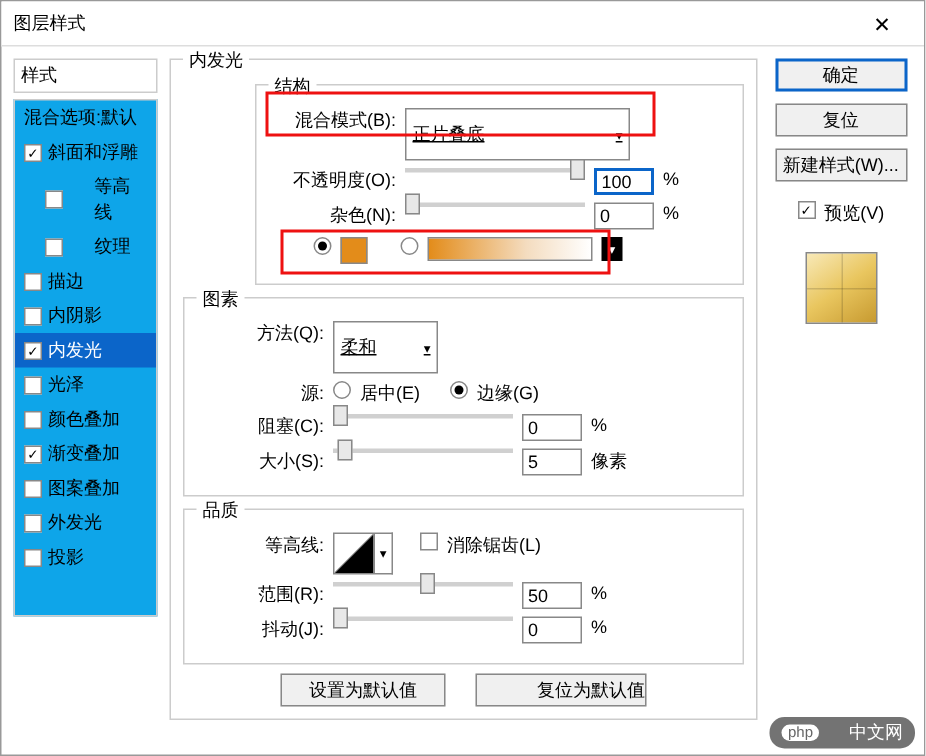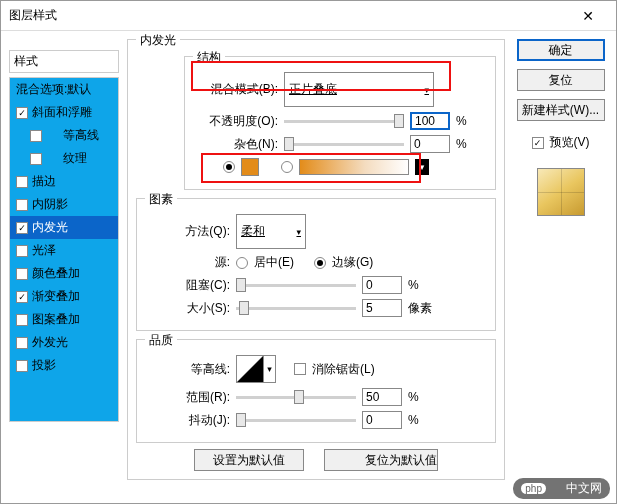--- a/index.html
+++ b/index.html
@@ -2,34 +2,34 @@
 <html><head>
   <meta charset="utf-8">
   <style>
     * { box-sizing: border-box; margin: 0; padding: 0; font-family: "Microsoft YaHei", sans-serif; font-size: 12px; }
     body { background: #f0f0f0; }
     .window { width: 617px; height: 504px; background: #fff; border: 1px solid #999; position: relative; }
     .titlebar { height: 30px; background: #fff; border-bottom: 1px solid #ddd; display: flex; align-items: center; padding: 0 8px; }
     .titlebar-title { flex: 1; font-size: 12px; }
     .close-btn { width: 40px; height: 28px; display: flex; align-items: center; justify-content: center; cursor: pointer; font-size: 14px; }
     .content { display: flex; padding: 8px; gap: 8px; }
-    .left-panel { width: 110px; margin-top: 11px; }
+    .left-panel { width: 96px; }
     .styles-label { margin-bottom: 4px; padding: 2px 4px; border: 1px solid #ccc; background: #fff; }
     .style-list { border: 1px solid #ccc; background: #0ea5e9; height: 345px; }
     .style-item { padding: 3px 6px; display: flex; align-items: center; gap: 4px; }
     .style-item.selected { background: #0b65c9; color: #fff; }
     .style-item.indent { padding-left: 20px; gap: 21px; }
     .checkbox { width: 12px; height: 12px; border: 1px solid #888; background: #fff; display: inline-flex; align-items: center; justify-content: center; font-size: 9px; color: #000; }
     .checkbox.checked::after { content: "✓"; }
     .middle-panel { flex: 1; }
     .group { border: 1px solid #ccc; padding: 8px; margin-bottom: 6px; position: relative; }
     .group-title { position: absolute; top: -8px; left: 8px; background: #fff; padding: 0 4px; }
     .subgroup { border: 1px solid #ccc; padding: 10px 8px 8px 8px; margin-top: 8px; position: relative; }
     .subgroup-title { position: absolute; top: -8px; left: 8px; background: #fff; padding: 0 4px; }
-    .row { display: flex; align-items: center; gap: 6px; margin: 5px 0; }
+    .row { display: flex; gap: 6px; margin: 5px 0; }
     .row-label { width: 85px; text-align: right; }
     .dropdown { border: 1px solid #888; background: #fff; padding: 1px 4px; height: 35px; display: flex; align-items: center; justify-content: space-between; gap: 8px; text-decoration: underline; }
     .dropdown-arrow { font-size: 9px; }
     .slider-track { background: #d0d0d0; height: 3px; width: 120px; position: relative; }
     .slider-handle { position: absolute; top: -6px; width: 10px; height: 14px; background: #e8e8e8; border: 1px solid #888; }
     .num-input { border: 1px solid #888; background: #fff; width: 40px; height: 18px; padding: 0 3px; display: flex; align-items: center; }
     .num-input.hl { border: 2px solid #0b65c9; }
     .radio { width: 12px; height: 12px; border: 1px solid #888; border-radius: 50%; display: inline-flex; align-items: center; justify-content: center; background: #fff; }
     .radio.checked::after { content: ""; width: 6px; height: 6px; background: #000; border-radius: 50%; }
     .swatch { width: 18px; height: 18px; border: 1px solid #888; }

